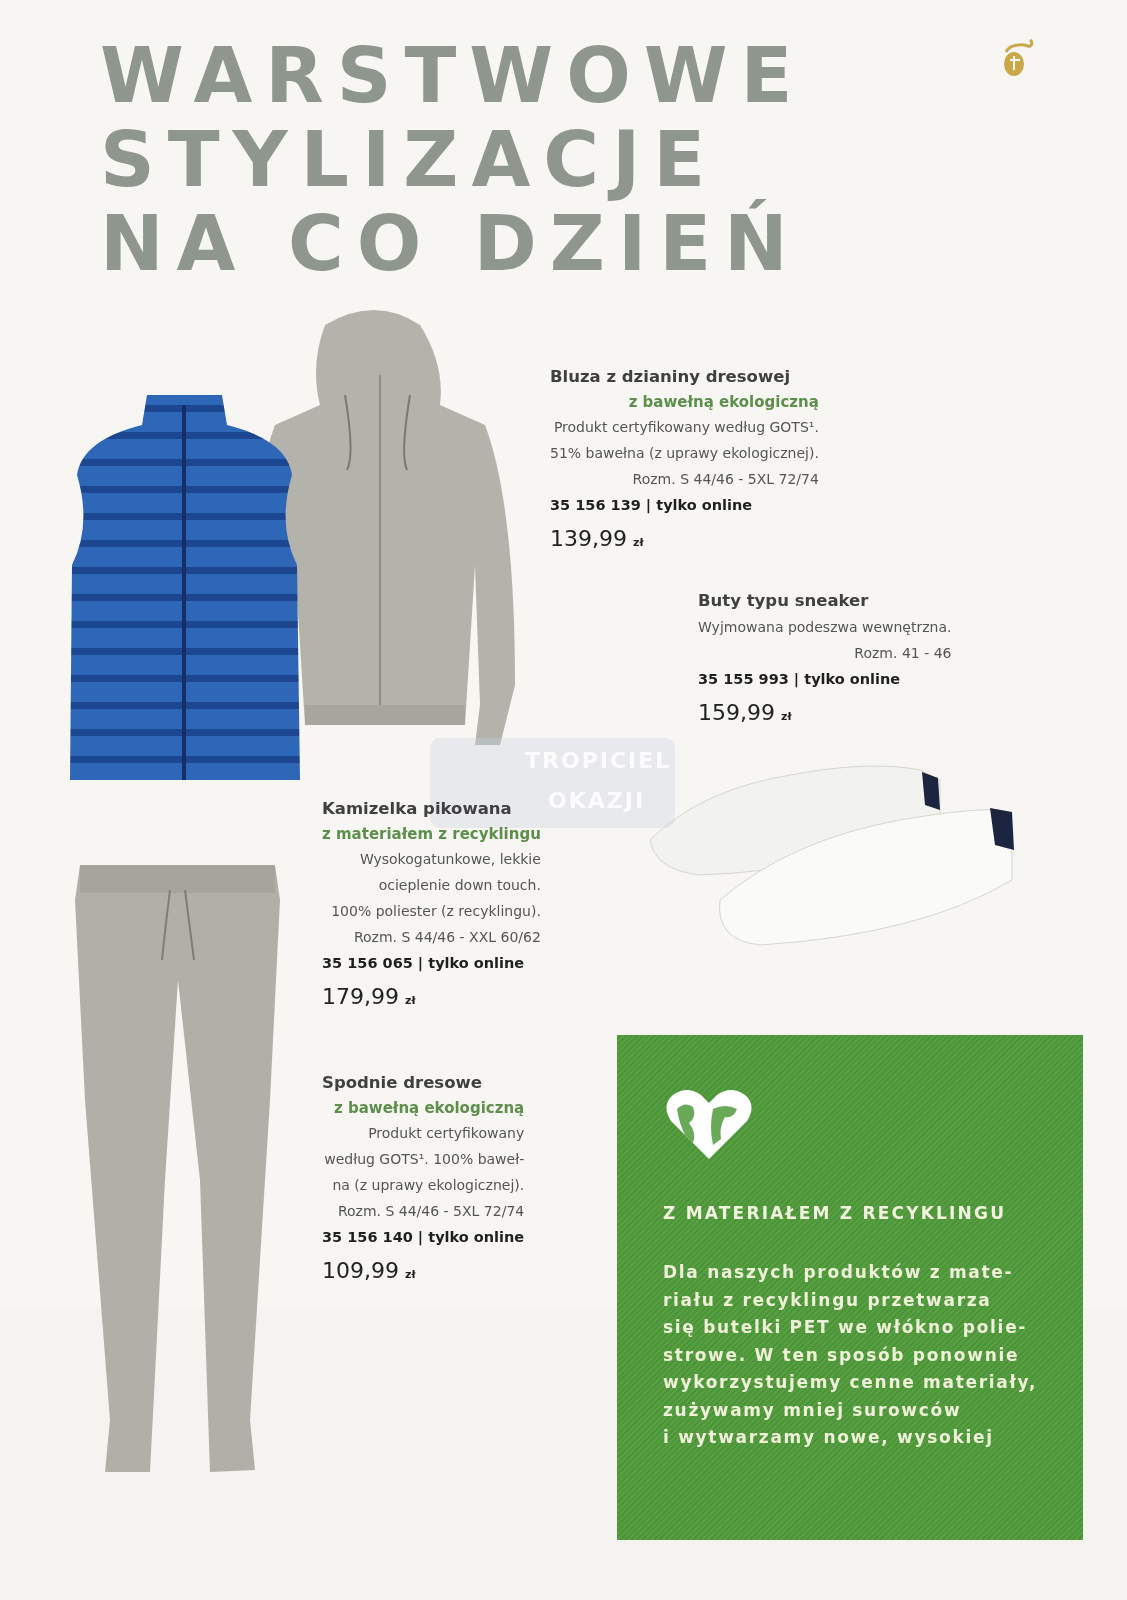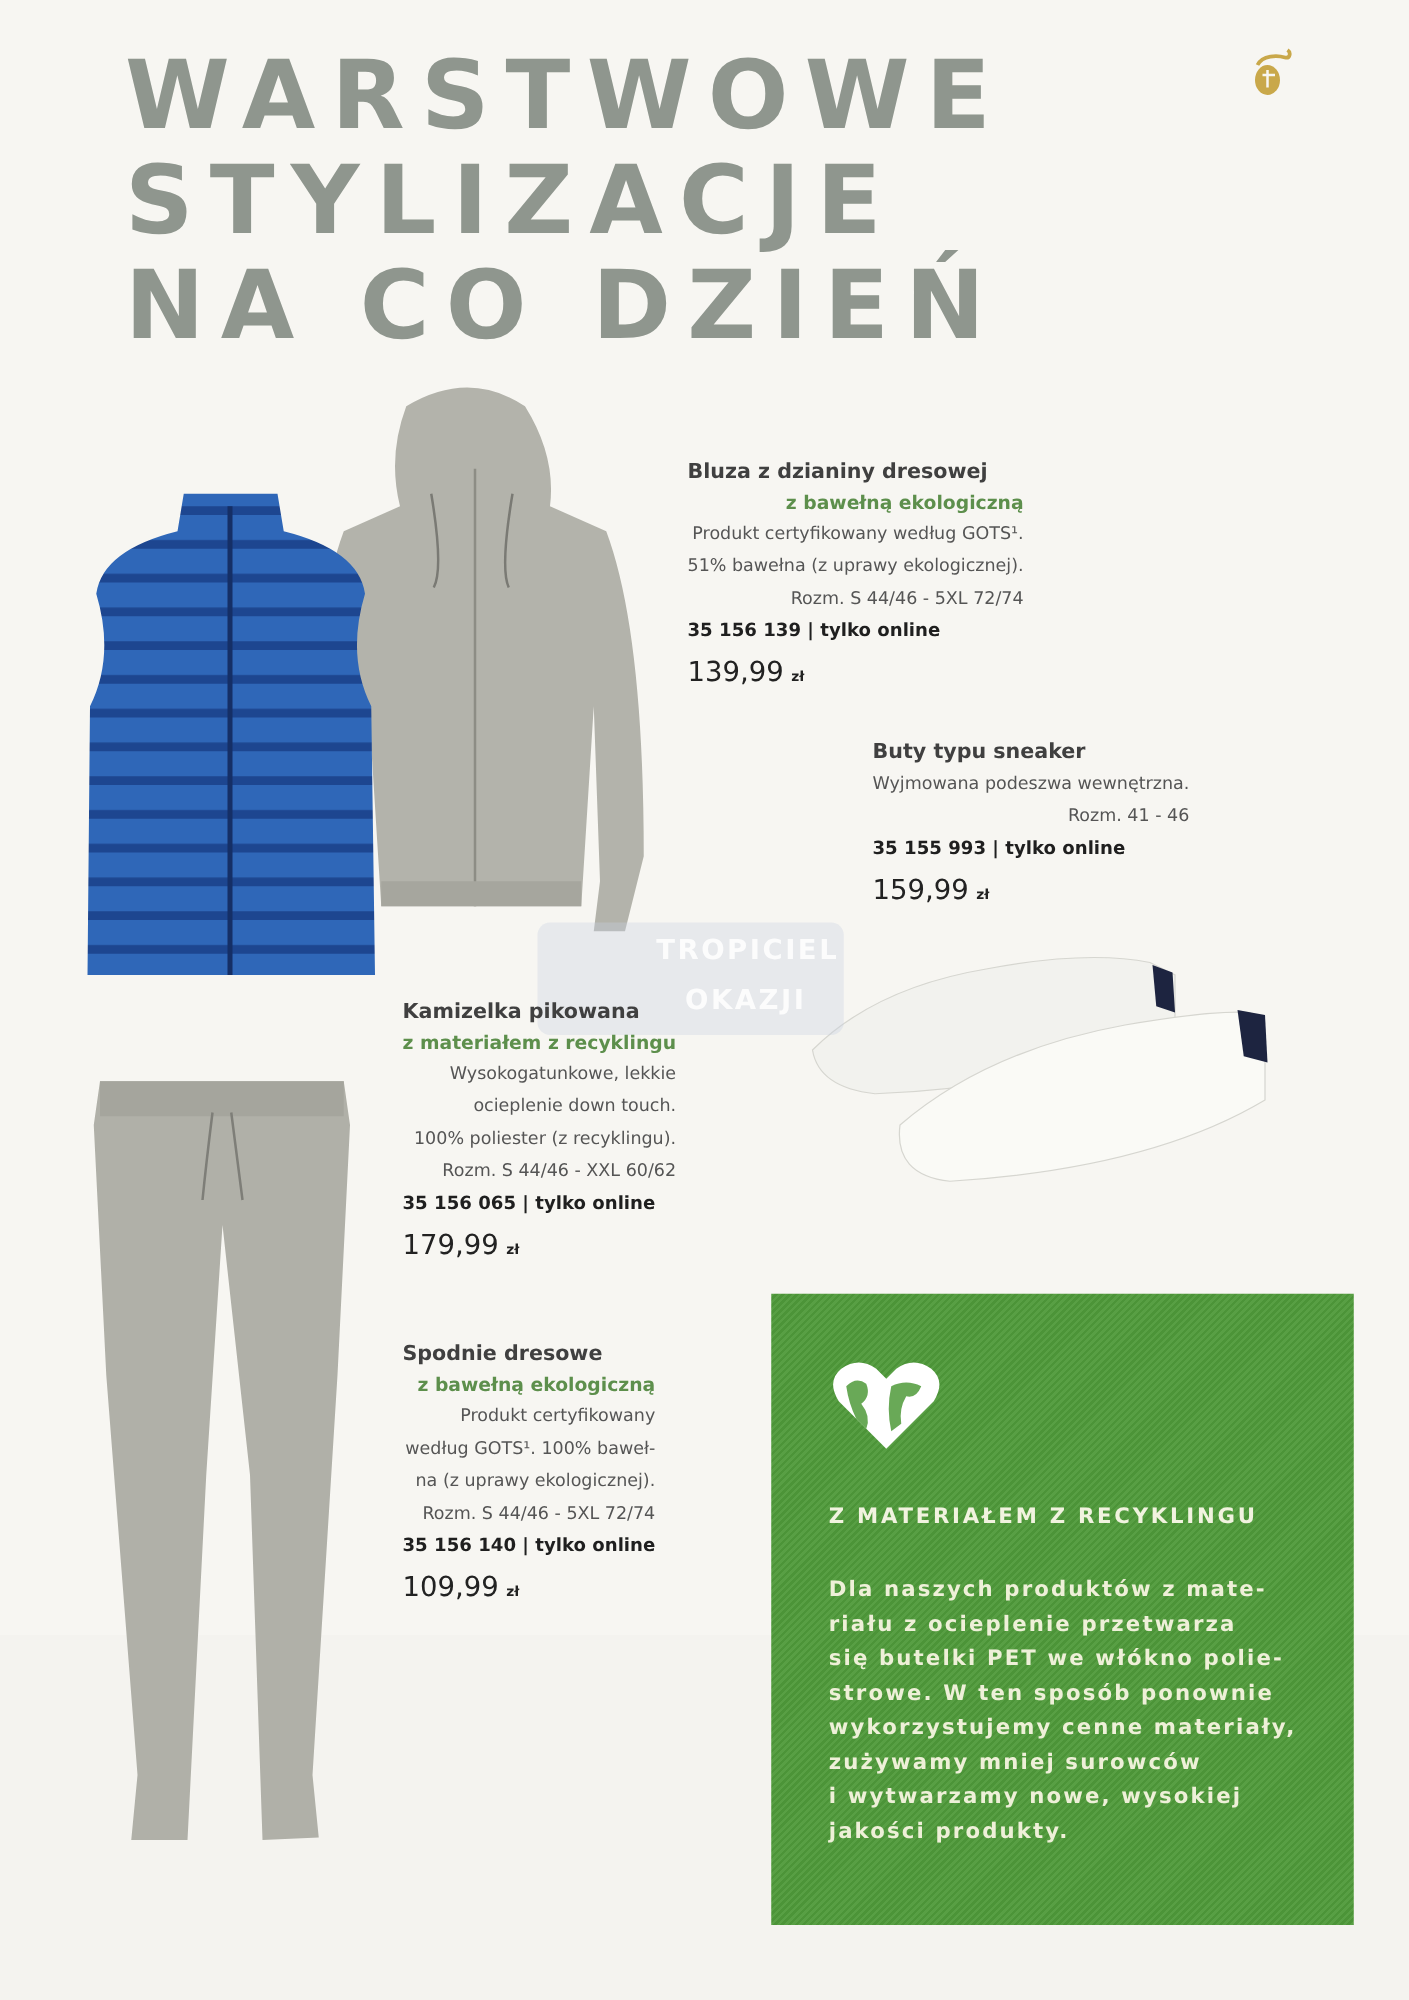--- a/index.html
+++ b/index.html
@@ -120,23 +120,22 @@
   </div>
 
   <div class="green-box">
     <svg class="heart" viewBox="0 0 92 76">
       <path d="M46 72 L8 34 Q-2 18 10 8 Q24 -2 38 8 L46 16 L54 8 Q68 -2 82 8 Q94 18 84 34 Z" fill="#ffffff"></path>
       <path d="M14 22 Q22 14 30 20 Q34 30 26 36 Q34 46 30 56 L22 48 Q16 36 14 22 Z M50 22 Q62 16 74 22 Q70 32 62 30 Q56 40 58 52 L50 58 Q46 40 50 22 Z" fill="#4f9a3a" opacity="0.85"></path>
     </svg>
     <div class="gtitle">Z MATERIAŁEM Z RECYKLINGU</div>
     <div class="gbody">
       <div>Dla naszych produktów z mate-</div>
-      <div>riału z ocieplenie przetwarza</div>
+      <div>riału z recyklingu przetwarza</div>
       <div>się butelki PET we włókno polie-</div>
       <div>strowe. W ten sposób ponownie</div>
       <div>wykorzystujemy cenne materiały,</div>
       <div>zużywamy mniej surowców</div>
       <div>i wytwarzamy nowe, wysokiej</div>
-      <div>jakości produkty.</div>
     </div>
   </div>
 
 </div>
 
 </body></html>

